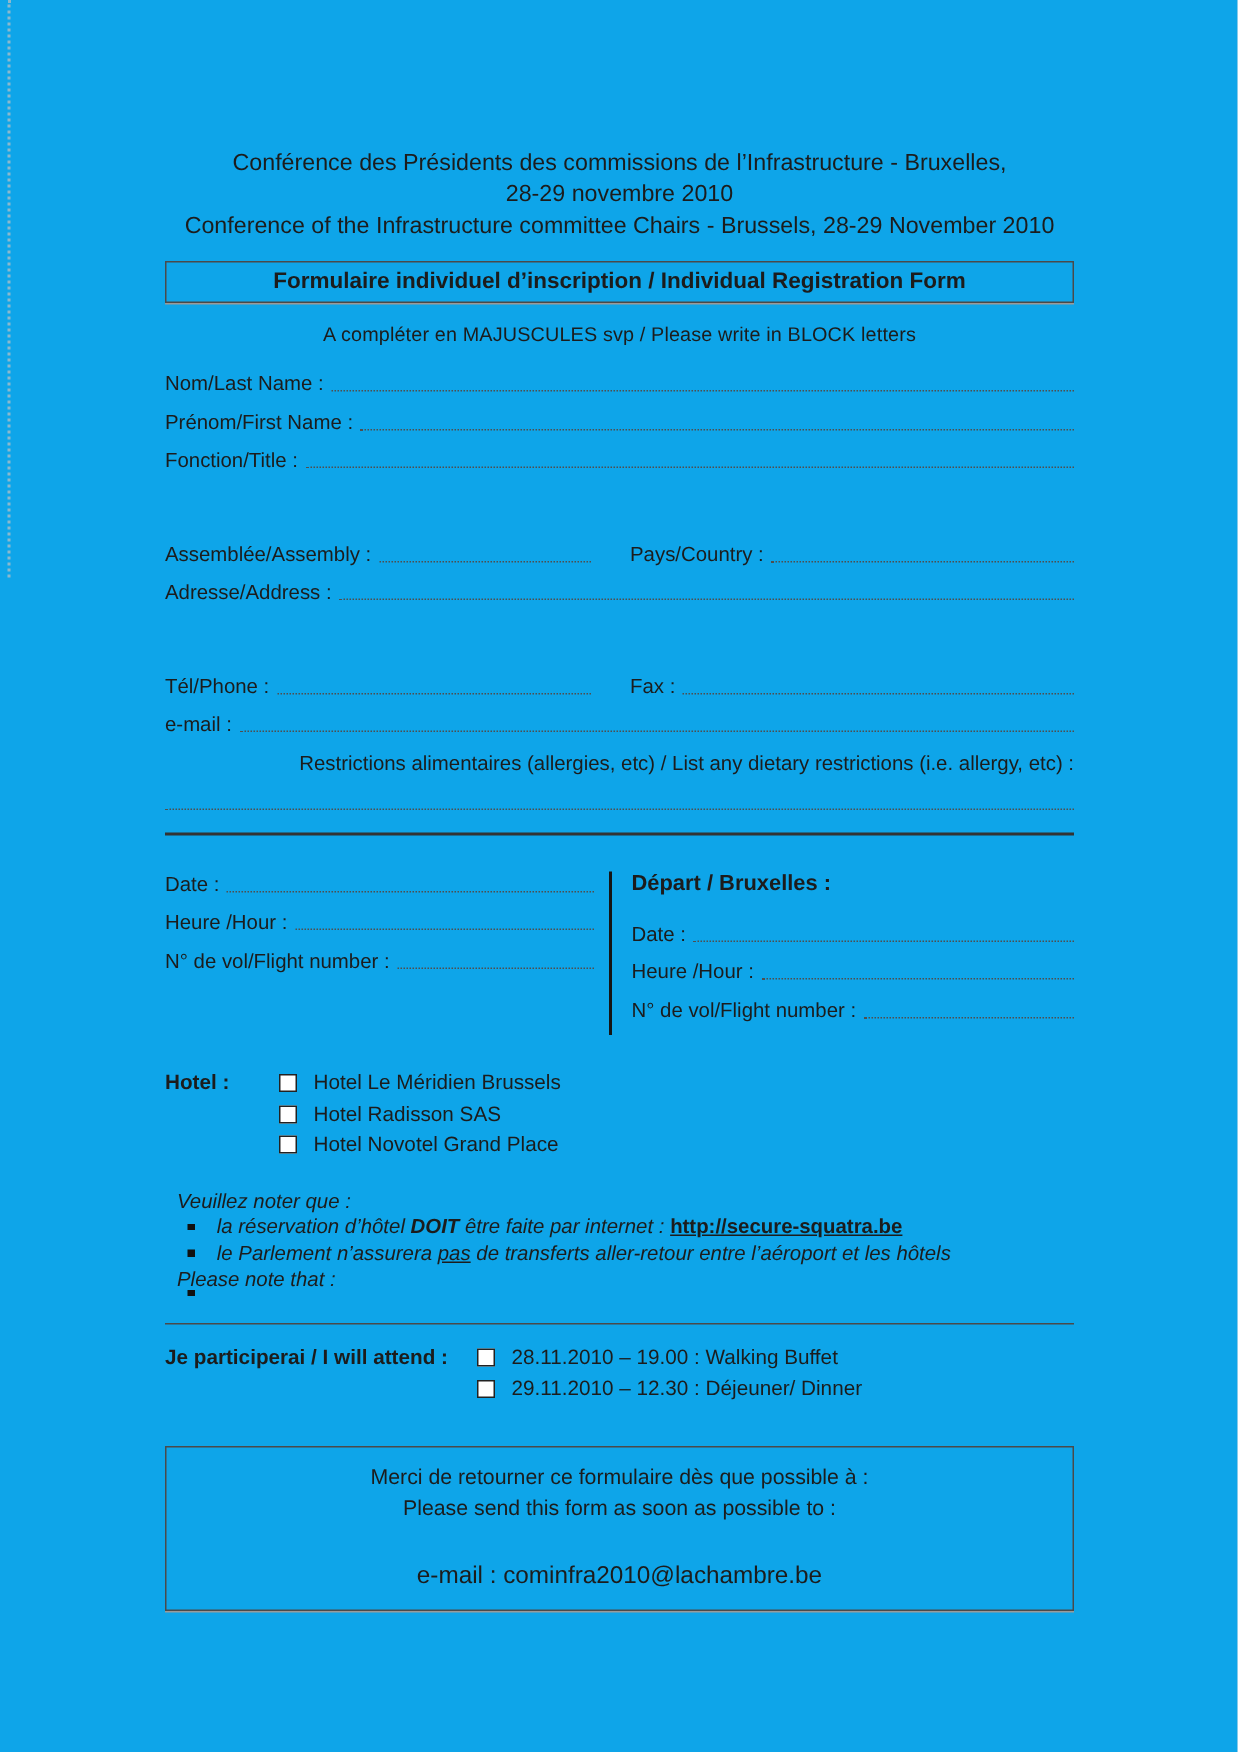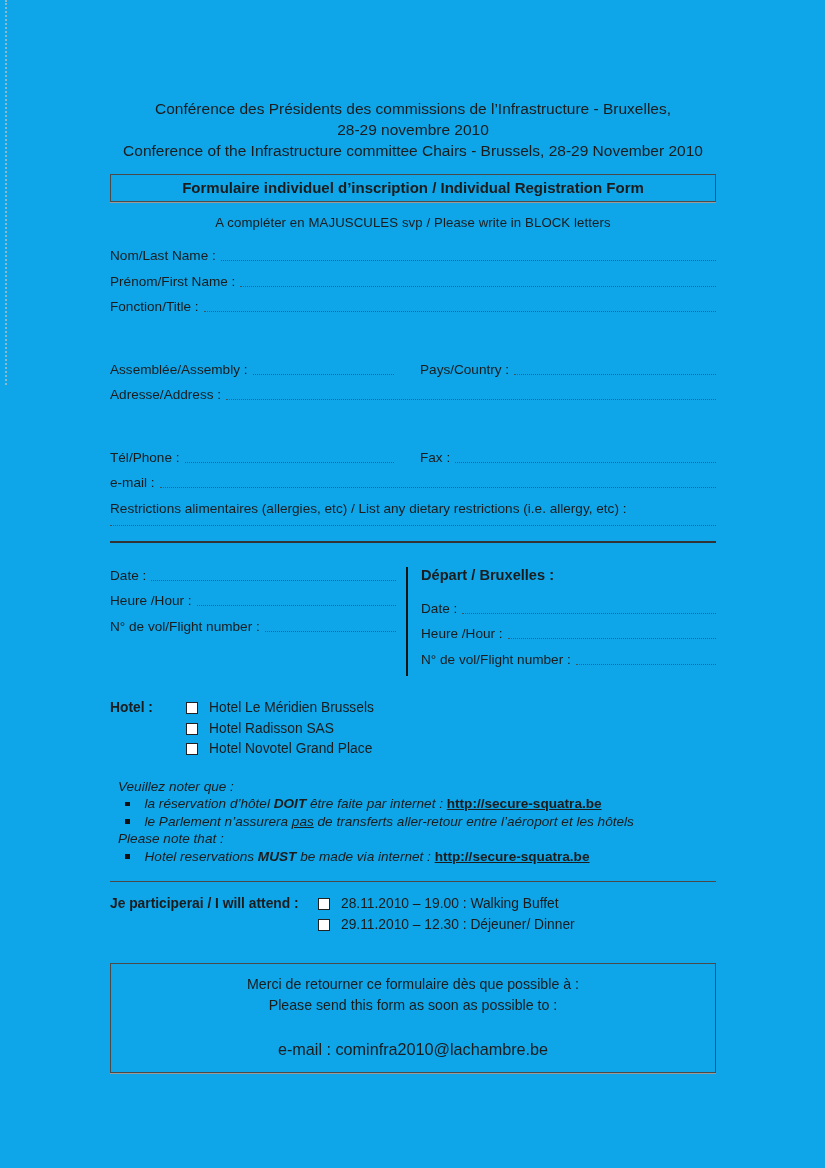--- a/index.html
+++ b/index.html
@@ -35,21 +35,21 @@
     margin-top: 13px; text-align: center;
     font-size: 13.2px; letter-spacing: .1px;
   }
   
   .fields { margin-top: 17px; }
   .frow { display: flex; align-items: flex-end; font-size: 13.6px; line-height: 17px; margin-bottom: 8.5px; }
   .flabel { white-space: nowrap; }
   .leader { flex: 1 1 auto; border-bottom: 1.6px dotted #4f4f4f; margin: 0 0 3px 5px; min-width: 16px; }
   .seg { display: flex; align-items: flex-end; width: 284px; flex: 0 0 auto; margin-top: 37px; }
   .flabel-2 { margin-left: 26px; }
-  .norule { margin-bottom: 8px; }
+  .norule { margin-bottom: 22px; justify-content: flex-end; }
   .dotted-only .leader { margin-left: 0; }
   .hr1 { height: 2px; background: #333; margin-top: 12px; }
   .hr2 { height: 1px; background: #4a4a4a; margin-top: 16px; }
   
   .travel { display: flex; margin-top: 24px; }
   .tcol-left { width: 286px; flex: 0 0 auto; }
   .tdivider { width: 2px; background: #151515; flex: 0 0 auto; margin-left: 10px; }
   .tcol-right { flex: 1 1 auto; padding-left: 13px; }
   .theader { font-size: 14.6px; font-weight: bold; margin-bottom: 17px; }
   
@@ -206,21 +206,20 @@
         <span class="sq"></span>
         <span><span>la réservation d’hôtel </span><span class="b">DOIT</span><span> être faite par internet : </span><span class="link">http://secure-squatra.be</span></span>
       </div>
       <div class="note-item">
         <span class="sq"></span>
         <span><span>le Parlement n’assurera </span><span class="u">pas</span><span> de transferts aller-retour entre l’aéroport et les hôtels</span></span>
       </div>
       <div class="note-header">Please note that :</div>
       <div class="note-item">
         <span class="sq"></span>
-        <span><span>Hotel reservations </span><span class="b">MUST</span><span> be made via internet : </span><span class="link">http://secure-squatra.be</span></span>
       </div>
     </div>
 
     <div class="hr2"></div>
 
     <div class="attendance">
       <span class="alabel">Je participerai / I will attend :</span>
       <div>
         <div class="opt">
           <span class="cb"></span>

